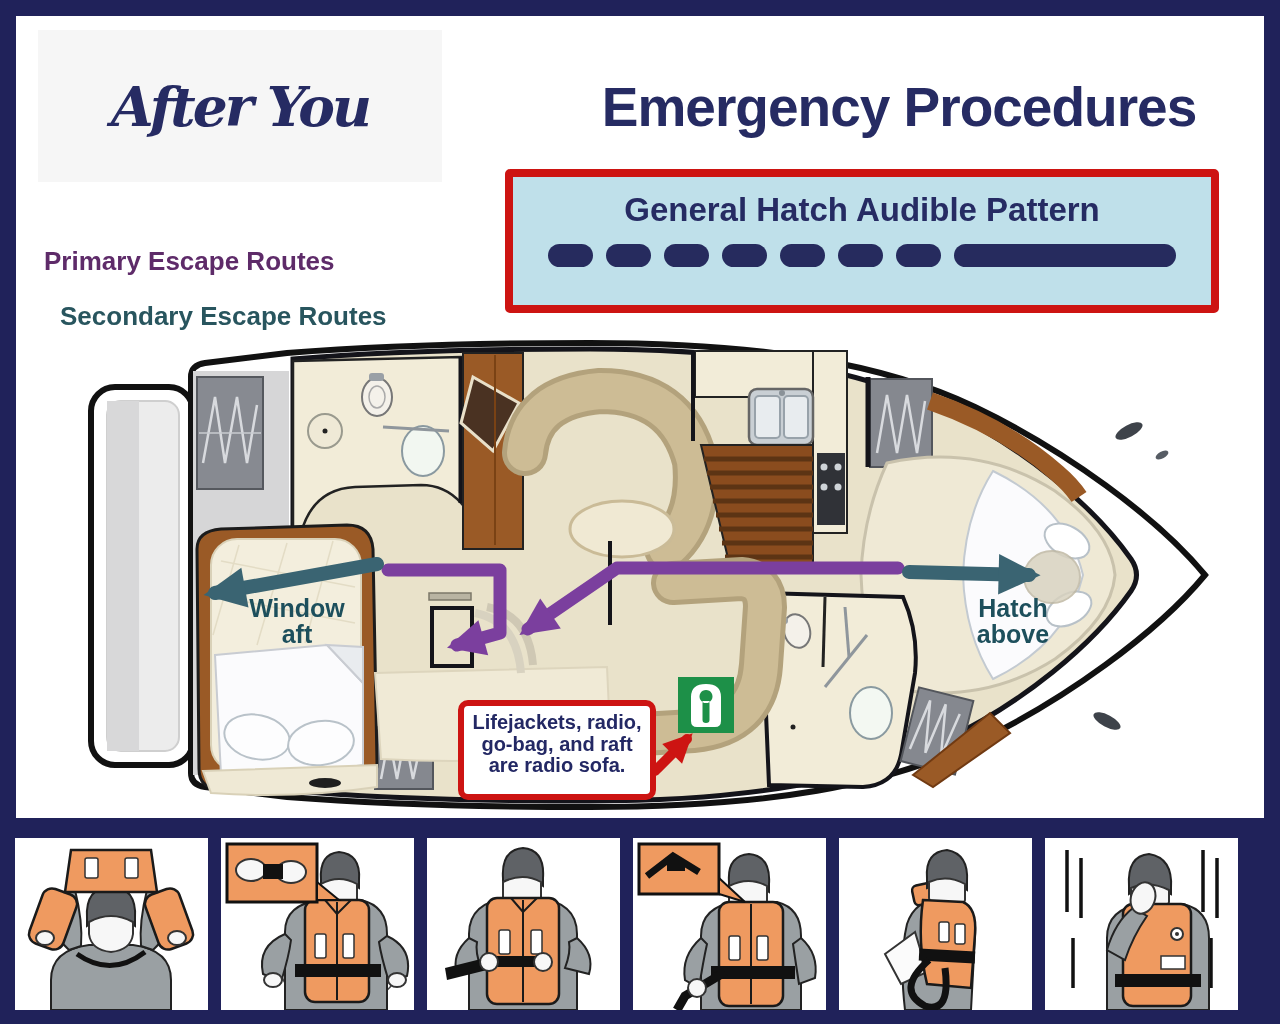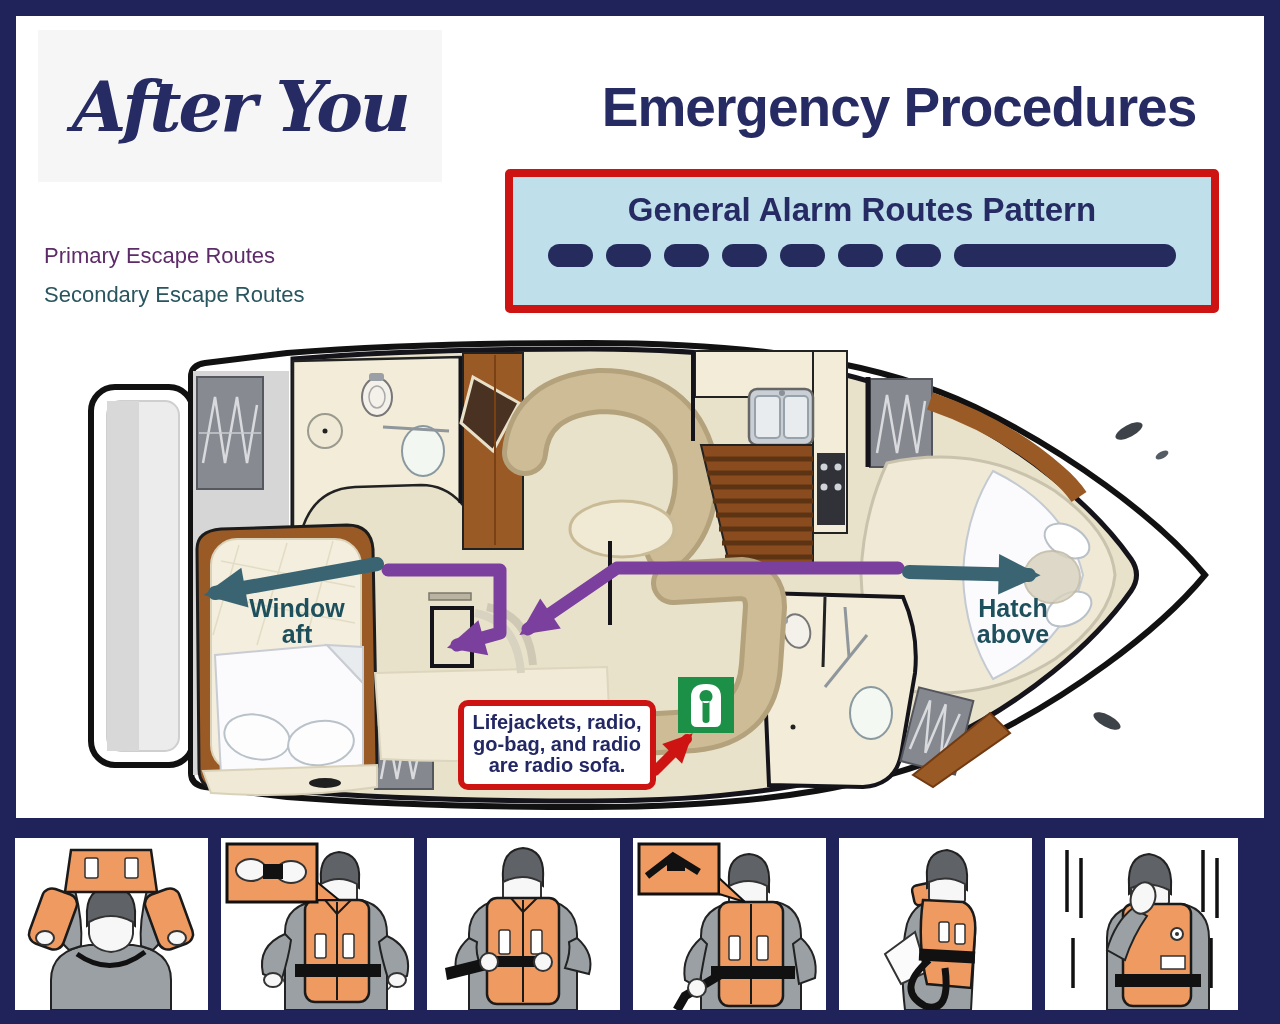--- a/index.html
+++ b/index.html
@@ -8,63 +8,63 @@
     background:var(--navy,#20225a);
     font-family:"Liberation Sans",sans-serif;
   }
   .content{position:absolute;left:16px;top:16px;width:1248px;height:802px;background:#fff;}
   .logo-block{
     position:absolute;left:22px;top:14px;width:404px;height:152px;background:#f6f6f6;
     display:flex;align-items:center;justify-content:center;
   }
   .logo-text{
     font-family:"DejaVu Serif",serif;font-style:italic;font-weight:bold;
-    font-size:70px;color:var(--navy-text,#2b2f63);letter-spacing:-3px;white-space:nowrap;
+    font-size:55px;color:var(--navy-text,#2b2f63);letter-spacing:-3px;white-space:nowrap;
   }
   .main-title{
     position:absolute;left:530px;top:36px;width:706px;text-align:center;
     font-size:55px;font-weight:bold;color:var(--navy-text,#262b63);letter-spacing:-1px;margin-top:23px;
   }
   .alarm-box{
     position:absolute;left:489px;top:153px;width:698px;height:128px;
     background:var(--light-blue,#bfe0ea);border:8px solid var(--red,#cd1412);border-radius:5px;
   }
   .alarm-title{margin-top:14px;text-align:center;font-size:33px;font-weight:bold;color:var(--navy-text,#20275f);}
   .dash-row{display:flex;justify-content:center;align-items:center;gap:13px;margin-top:15px;}
   .dash{height:23px;border-radius:12px;background:#262b5e;}
   .dash.short{width:45px;}
   .dash.long{width:222px;}
-  .legend{position:absolute;left:28px;top:220px;font-size:22px;font-weight:normal;line-height:39px;}
+  .legend{position:absolute;left:28px;top:226px;font-size:26px;font-weight:bold;line-height:39px;}
   .legend .primary{color:var(--purple-label,#5e2b69);margin:0;}
-  .legend .secondary{color:var(--teal-label,#28555e);margin:0;}
+  .legend .secondary{color:var(--teal-label,#28555e);margin:16px;}
   .plan-svg{position:absolute;left:9px;top:319px;}
   .note-box{
     position:absolute;left:458px;top:700px;width:182px;
     background:#fff;border:6px solid var(--red,#cd1412);border-radius:10px;
     text-align:center;font-size:20px;font-weight:bold;color:var(--note-text,#232864);
-    line-height:21.5px;padding:6px 2px 7px 2px;
+    line-height:21.5px;padding:6px 2px 17px 2px;
   }
   .jacket-icon{position:absolute;left:678px;top:677px;width:56px;height:56px;}
   .steps{position:absolute;left:15px;top:838px;display:flex;gap:13px;}
   .step{width:193px;height:172px;background:#fff;}
   .step svg{display:block;}
 </style>
 </head>
 <body style="--navy: #20225a; --navy-text: #262b63; --red: #cd1412; --light-blue: #bfe0ea; --purple-label: #5e2b69; --teal-label: #28555e; --purple-arrow: #7b3f9e; --teal-arrow: #3a6472; --note-text: #232864; --green-icon: #1d9048; --vest-orange: #ef9a60; --hull-beige: #e9e2ca; --wood: #9a5a26;">
 
 <div class="content">
 
   <div class="logo-block">
     <span class="logo-text">After You</span>
   </div>
 
   <div class="main-title">Emergency Procedures</div>
 
   <div class="alarm-box">
-    <div class="alarm-title">General Alarm Routes Pattern</div>
+    <div class="alarm-title">General Hatch Audible Pattern</div>
     <div class="dash-row">
         <div class="dash short"></div>
         <div class="dash short"></div>
         <div class="dash short"></div>
         <div class="dash short"></div>
         <div class="dash short"></div>
         <div class="dash short"></div>
         <div class="dash short"></div>
         <div class="dash long"></div>
       </div>
@@ -235,21 +235,21 @@
     <g font-family="Liberation Sans, sans-serif" font-weight="bold" font-size="25" fill="#1d4f5c" text-anchor="middle">
       <text x="272" y="282">Window</text>
       <text x="272" y="308">aft</text>
       <text x="988" y="282">Hatch</text>
       <text x="988" y="308">above</text>
     </g>
   </svg>
 
   <div class="note-box" style="left:442px;top:684px;">
     <div>Lifejackets, radio,</div>
-    <div>go-bag, and radio</div>
+    <div>go-bag, and raft</div>
     <div>are radio sofa.</div>
   </div>
 
   <div class="jacket-icon" style="left:662px;top:661px;">
     <svg width="56" height="56" viewBox="0 0 56 56">
       <rect x="0" y="0" width="56" height="56" fill="#1d9048"></rect>
       <path fill-rule="evenodd" fill="#ffffff" d="M13 44 Q13 50 19 50 L37 50 Q43 50 43 44 L43 20 Q43 7 28 7 Q13 7 13 20 Z
            M28 13 A6.5 6.5 0 1 0 28.01 13 Z
            M24.5 24 L31.5 24 L31.5 43 Q31.5 46 28 46 Q24.5 46 24.5 43 Z"></path>
     </svg>

